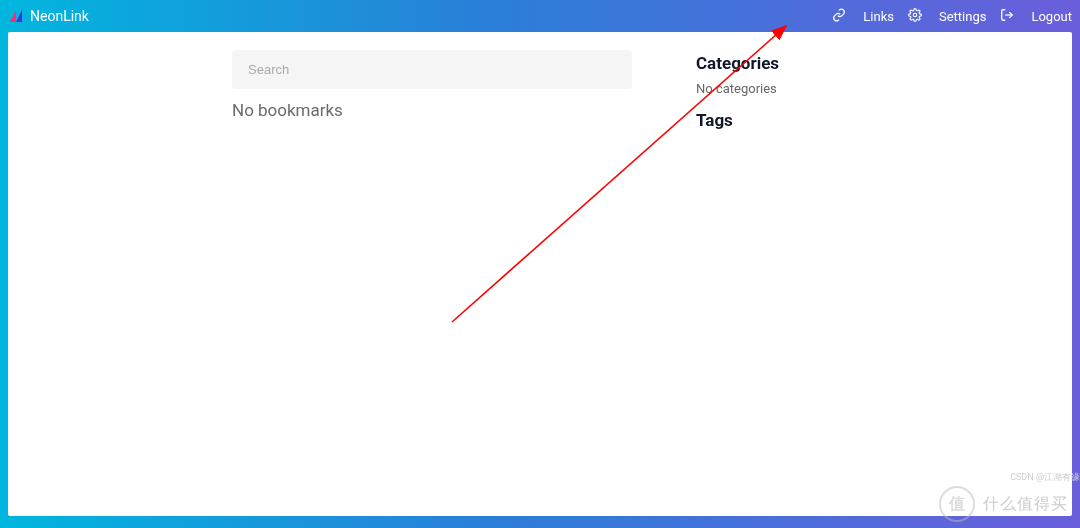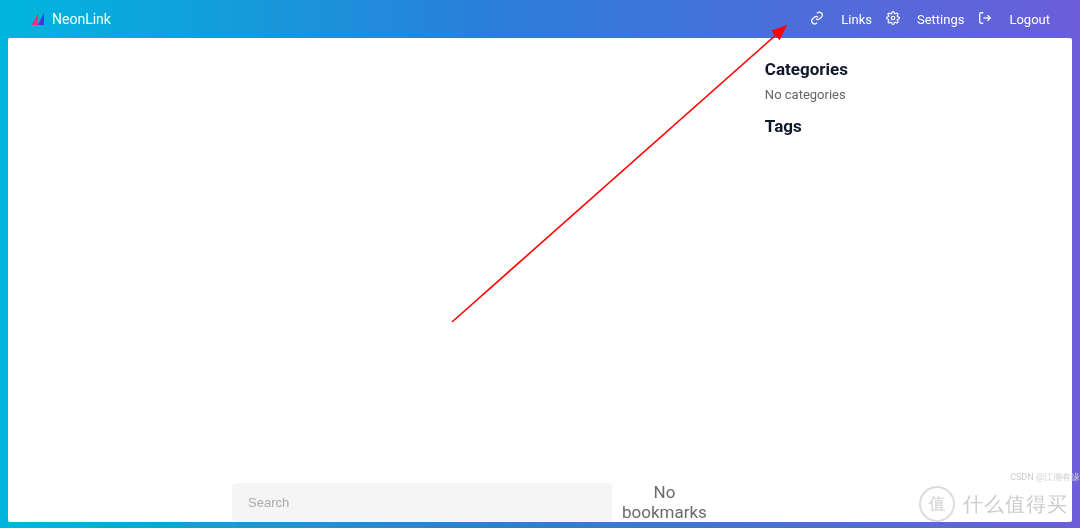--- a/index.html
+++ b/index.html
@@ -1,34 +1,34 @@
 <!DOCTYPE html>
 <html><head>
 <meta charset="utf-8">
 <style>
 *{box-sizing:border-box;margin:0;padding:0}
 body{font-family:-apple-system,BlinkMacSystemFont,"Segoe UI",Roboto,Arial,sans-serif;width:1080px;height:528px;background:linear-gradient(90deg,#00b6de 0%,#2a7fd8 45%,#6b5edb 100%);overflow:hidden;position:relative}
-.navbar{height:38px;display:flex;align-items:center;justify-content:space-between;padding:0 30px;color:#fff;font-size:13px}
+.navbar{height:32px;display:flex;align-items:center;justify-content:space-between;padding:0 8px;color:#fff;font-size:13px}
 .brand{display:flex;align-items:center;gap:6px;font-size:14px}
 .brand-icon svg{display:block}
 .nav-right{display:flex;align-items:center;gap:14px}
 .add-btn{display:flex;align-items:center;gap:6px;background:#08d6c5;border-radius:4px;padding:6px 12px;color:#fff;font-size:13px;cursor:pointer}
 .nav-link{display:flex;align-items:center;gap:17px;color:#fff;cursor:pointer;font-size:13px}
 .panel{background:#fff;margin:0 8px 8px 8px;height:484px;border-radius:2px;display:flex;padding:18px 24px 0 24px}
-.main{flex:1;display:flex;flex-direction:row;align-items:flex-end;padding:0 20px 0 200px}
+.main{flex:1;display:flex;flex-direction:column;align-items:flex-start;padding:0 20px 0 200px}
 .search{width:400px;background:#f5f5f5;border:none;border-radius:4px;padding:12px 16px;font-size:13px;color:#666;outline:none}
 .search::placeholder{color:#aaa}
 .empty{margin-top:11px;font-size:17px;color:#6b6b6b;text-align:center}
 .side{width:380px;padding-left:28px;padding-top:3px}
 .side h3{font-size:17px;font-weight:700;color:#0f172a;margin-bottom:8px}
 .side p{font-size:13px;color:#666;margin-bottom:14px}
 .arrow{position:absolute;pointer-events:none;left:0;top:0}
 .watermark{position:absolute;right:12px;bottom:6px;display:flex;align-items:center;gap:8px;opacity:.5}
 .wm-circle{width:36px;height:36px;border:2px solid #bbb;border-radius:50%;display:flex;align-items:center;justify-content:center;font-size:16px;color:#bbb;font-weight:600}
-.wm-text{font-size:20px;color:#999;letter-spacing:1px}
+.wm-text{font-size:16px;color:#999;letter-spacing:1px}
 .csdn{position:absolute;right:0;bottom:44px;font-size:9px;color:#ccc}
 </style>
 </head>
 <body>
 
 <div class="navbar">
   <div class="brand">
     <span class="brand-icon">
       <svg width="16" height="16" viewBox="0 0 16 16">
           <path d="M2 14 L8 2 L8 14 Z" fill="#ff2d6f"></path>

